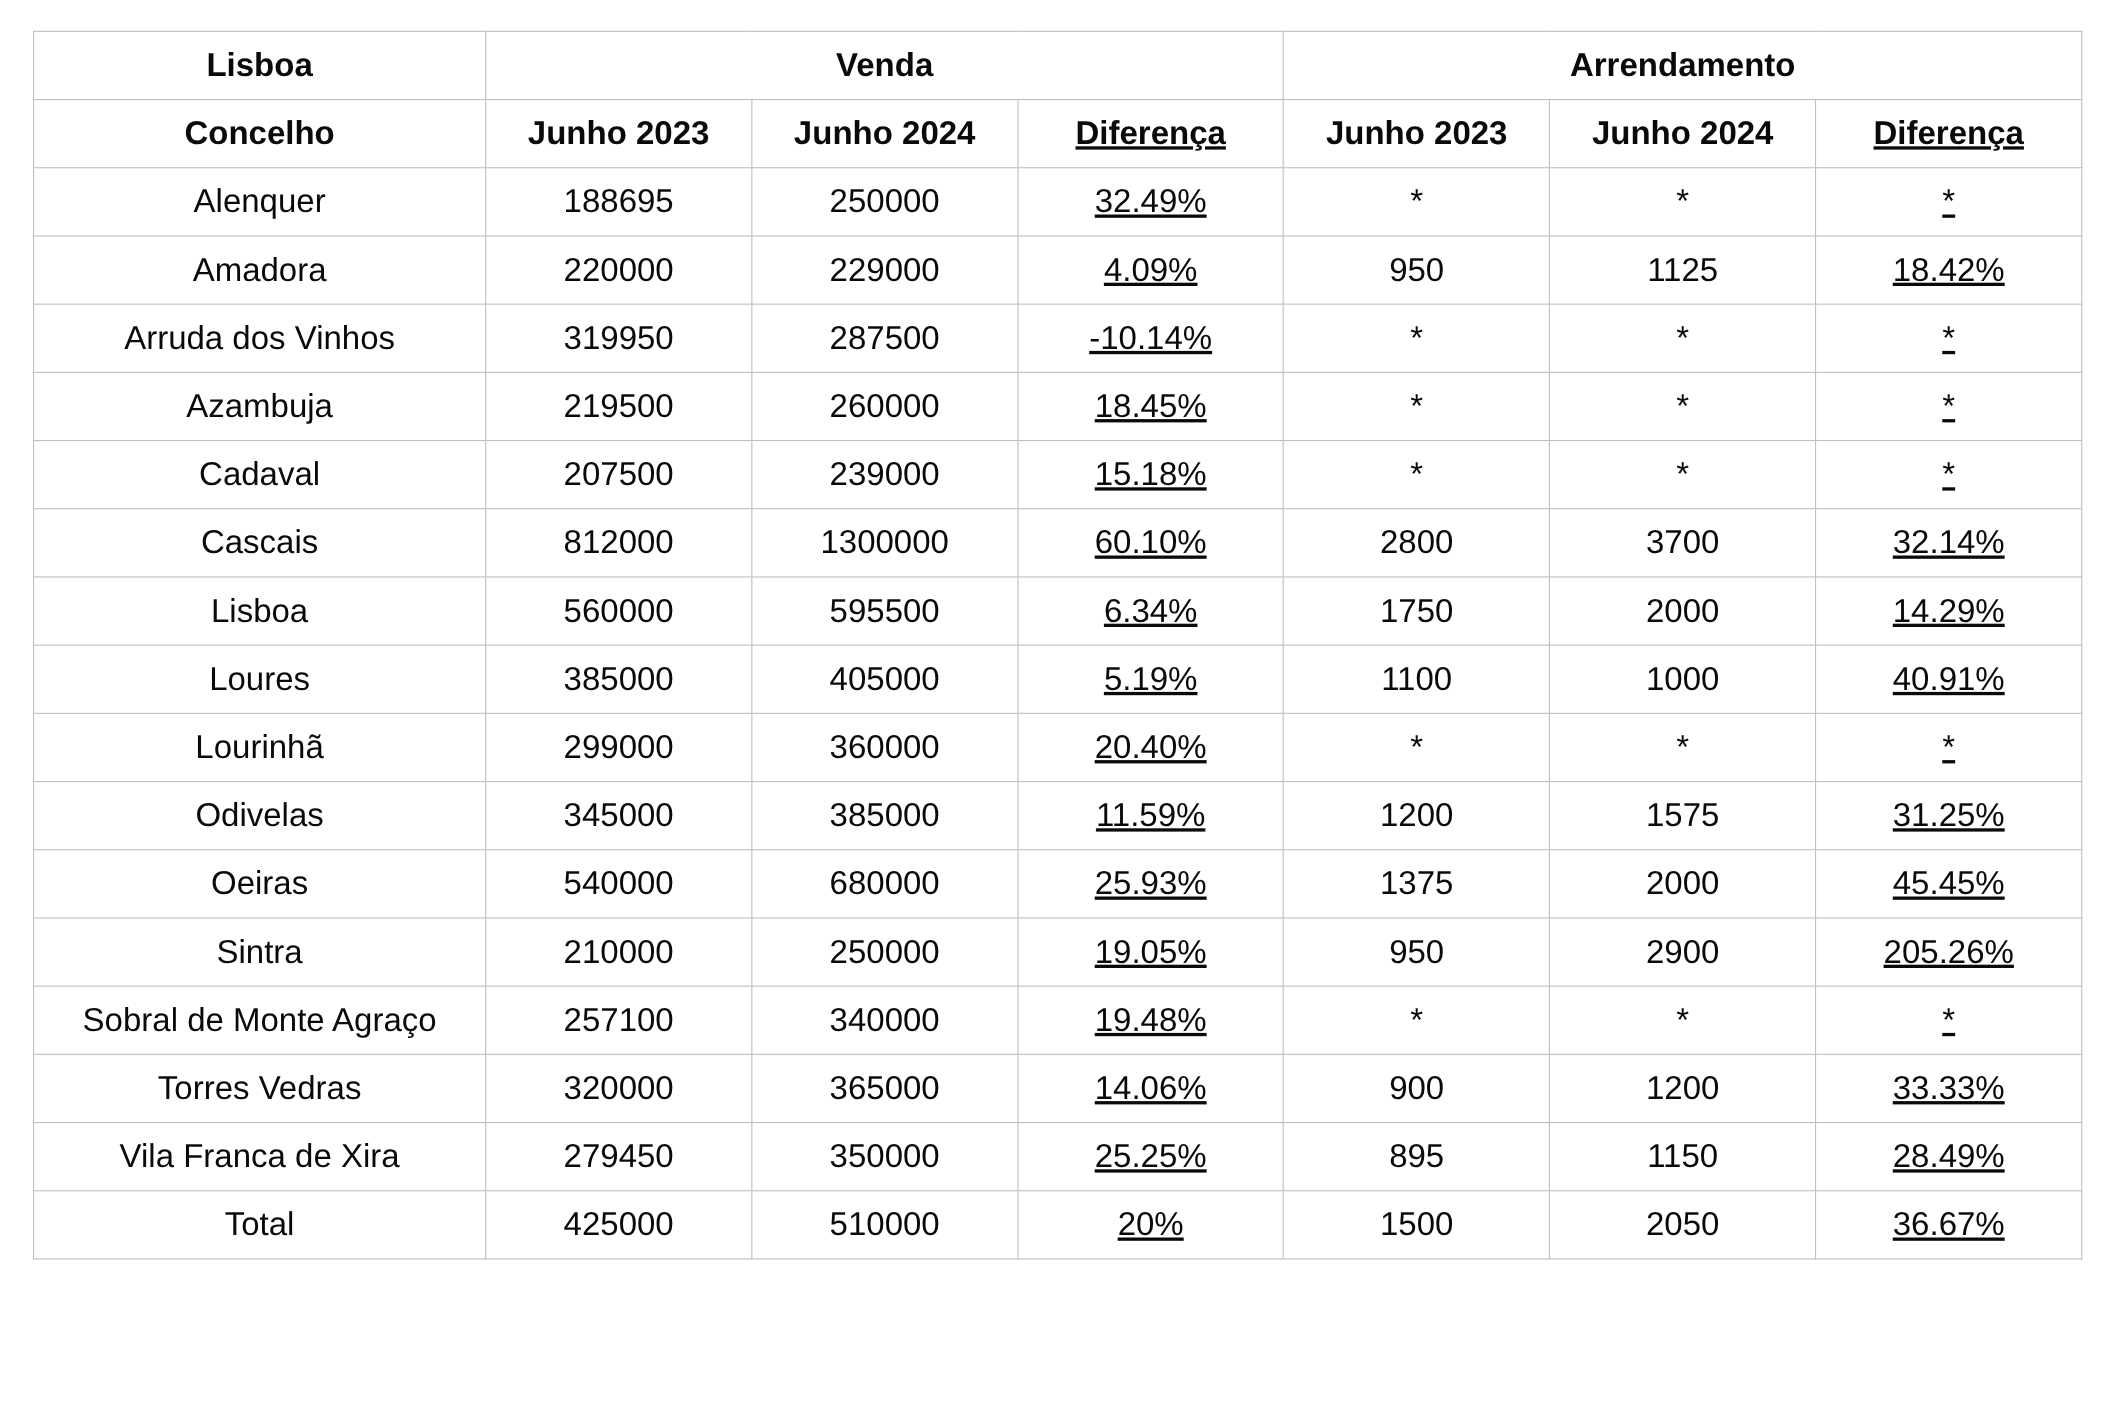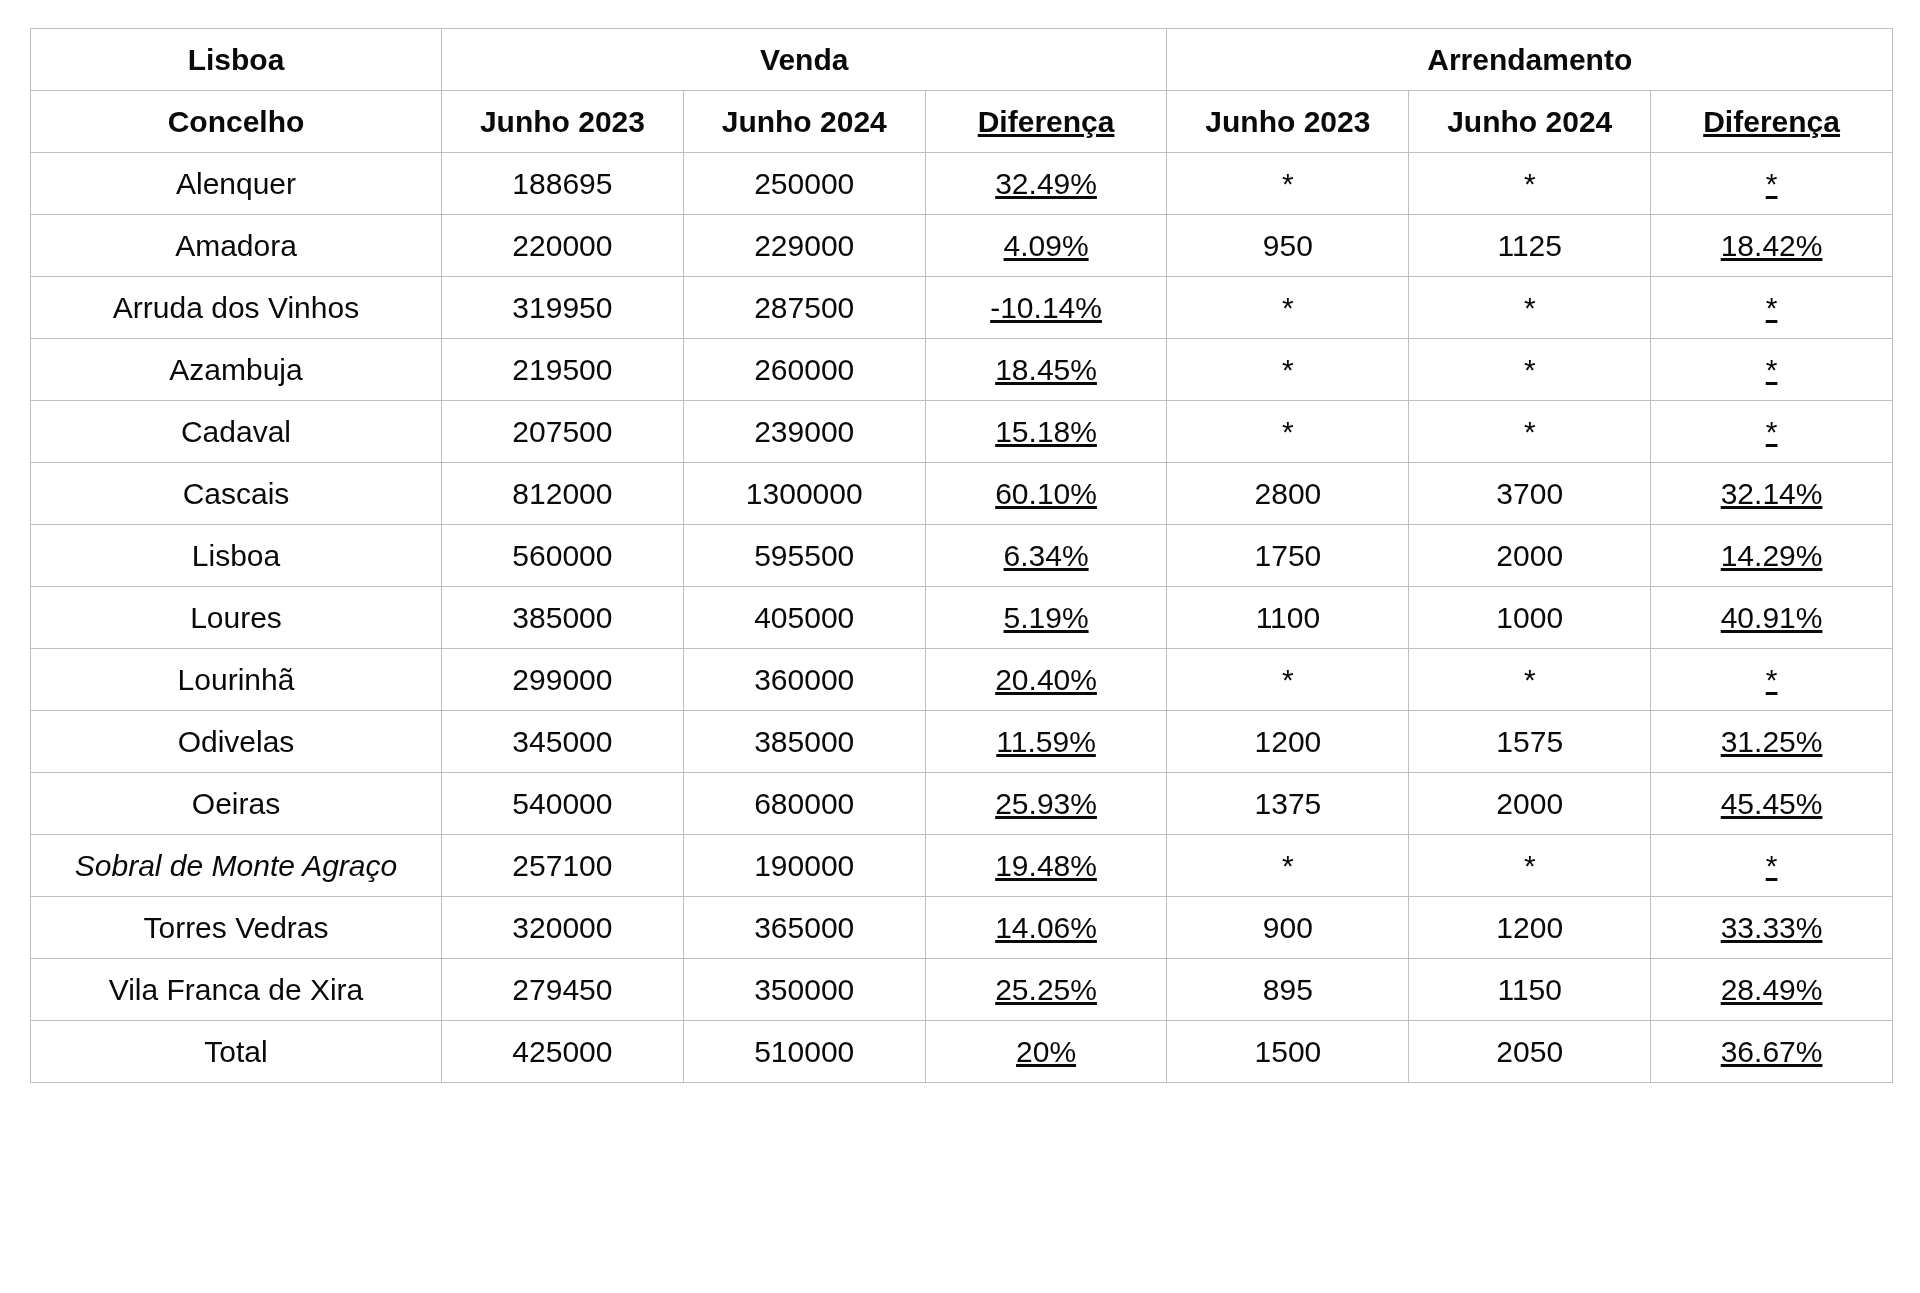--- a/index.html
+++ b/index.html
@@ -43,21 +43,21 @@
   table.data-table th {
     font-weight: bold;
   }
   .col-name  { width: 410px; }
   .col-num   { width: 260px; }
   .col-diff  { width: 245px; text-decoration: underline; }
   .group-head {
     font-size: 31px;
   }
   .row-tall td { height: 96px; white-space: normal; }
-  .wrap-name { white-space: normal; line-height: 1.18; padding: 0 10px; font-style: italic; }
+  .wrap-name { white-space: normal; line-height: 1.18; padding: 0 10px; }
   .sup-cell { vertical-align: top; padding-top: 6px; }
 </style>
 </head>
 <body>
 
 <div class="page">
   <table class="data-table">
     <thead>
       <tr>
         <th class="col-name">Lisboa</th>
@@ -167,24 +167,33 @@
         </tr>
         <tr>
           <td class="col-name">Oeiras</td>
           <td class="col-num">540000</td>
           <td class="col-num">680000</td>
           <td class="col-diff">25.93%</td>
           <td class="col-num">1375</td>
           <td class="col-num">2000</td>
           <td class="col-diff">45.45%</td>
         </tr>
+        <tr>
+          <td class="col-name">Sintra</td>
+          <td class="col-num">210000</td>
+          <td class="col-num">250000</td>
+          <td class="col-diff">19.05%</td>
+          <td class="col-num">950</td>
+          <td class="col-num">2900</td>
+          <td class="col-diff">205.26%</td>
+        </tr>
         <tr class="row-tall">
           <td class="col-name wrap-name">Sobral de Monte Agraço</td>
           <td class="col-num">257100</td>
-          <td class="col-num">190000</td>
+          <td class="col-num">340000</td>
           <td class="col-diff">19.48%</td>
           <td class="col-num sup-cell">*</td>
           <td class="col-num sup-cell">*</td>
           <td class="col-diff sup-cell">*</td>
         </tr>
         <tr>
           <td class="col-name">Torres Vedras</td>
           <td class="col-num">320000</td>
           <td class="col-num">365000</td>
           <td class="col-diff">14.06%</td>

